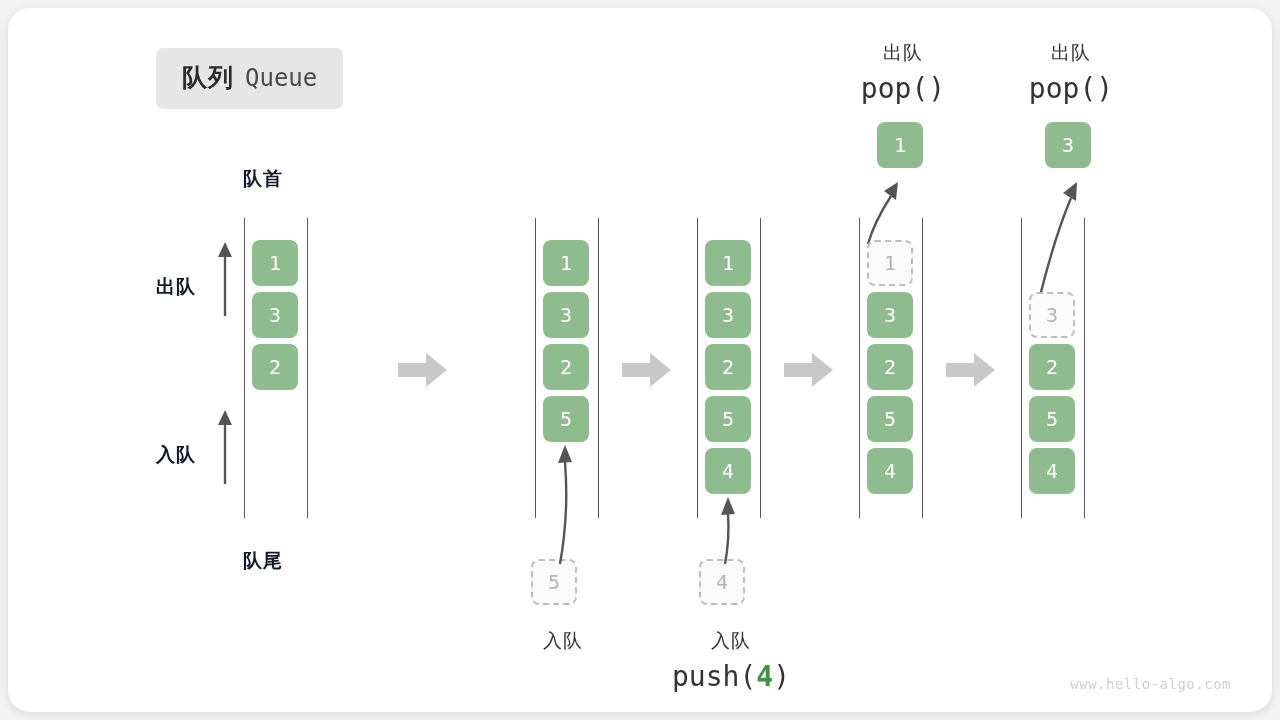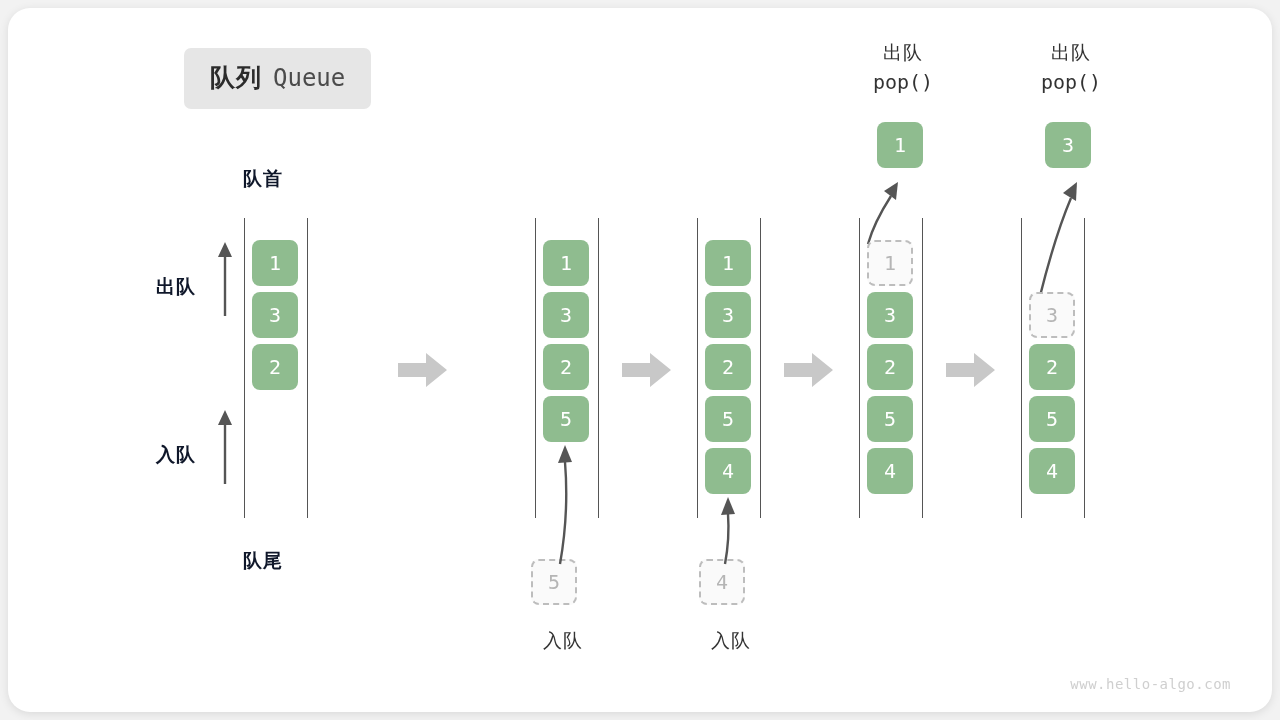--- a/index.html
+++ b/index.html
@@ -19,21 +19,21 @@
     height: 704px;
     background: #ffffff;
     border-radius: 22px;
     box-shadow: 0 2px 10px rgba(0,0,0,0.10);
     overflow: hidden;
   }
   .abs { position: absolute; }
 
   
   #title-badge {
-    left: 176px; top: 40px;
+    left: 148px; top: 40px;
     background: #e6e6e6;
     border-radius: 7px;
     padding: 13px 26px 15px 26px;
     display: flex;
     align-items: baseline;
     gap: 11px;
     white-space: nowrap;
   }
   #title-cn {
     font-size: 25px;
@@ -60,21 +60,21 @@
     white-space: nowrap;
     line-height: 1.55;
   }
   .op-cn {
     font-size: 19px;
     color: #333333;
     font-weight: normal;
     letter-spacing: 1px;
   }
   .op-code {
-    font-size: 20px;
+    font-size: 28px;
     color: #333333;
     font-family: "DejaVu Sans Mono", "Liberation Mono", monospace;
   }
   .op-code em {
     font-style: normal;
     color: #3f9142;
     font-weight: bold;
   }
 
   
@@ -203,20 +203,21 @@
   </div>
   <div class="abs cell ghost" style="left:691px; top:551px;">4</div>
   <div class="abs" style="left:693px; top:484px;">
     <svg width="50" height="74" viewBox="0 0 50 74">
       <path d="M24 72 C 27 56, 28 36, 27 22" stroke="#555" stroke-width="2.4" fill="none"></path>
       <path d="M27 5 L34 22 L20 23 Z" fill="#555"></path>
     </svg>
   </div>
   <div class="abs op-label" style="left:628px; top:618px; width:190px;">
     <div class="op-cn">入队</div>
+    <div class="op-code"><span>push(</span><em>4</em><span>)</span></div>
   </div>
 
   <div class="abs step-arrow" style="left:776px; top:344px;">
     <svg width="50" height="36" viewBox="0 0 50 36">
       <path d="M0 11 L28 11 L28 1 L49 18 L28 35 L28 25 L0 25 Z" fill="#c8c8c8"></path>
     </svg>
   </div>
 
   <div class="abs op-label" style="left:800px; top:30px; width:190px;">
     <div class="op-cn">出队</div>

